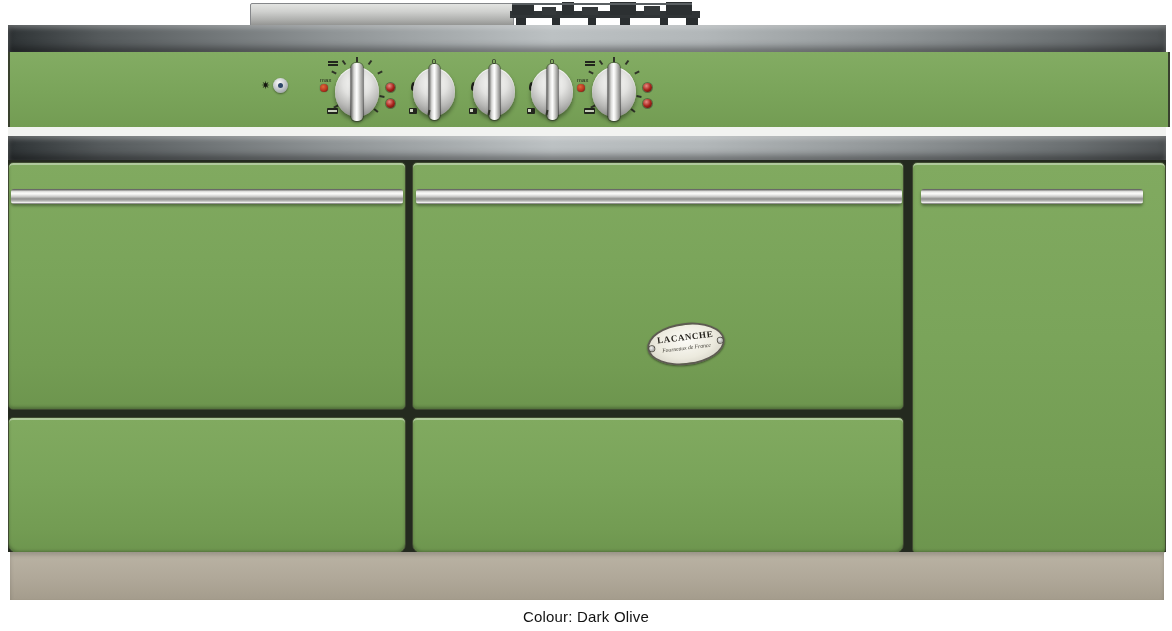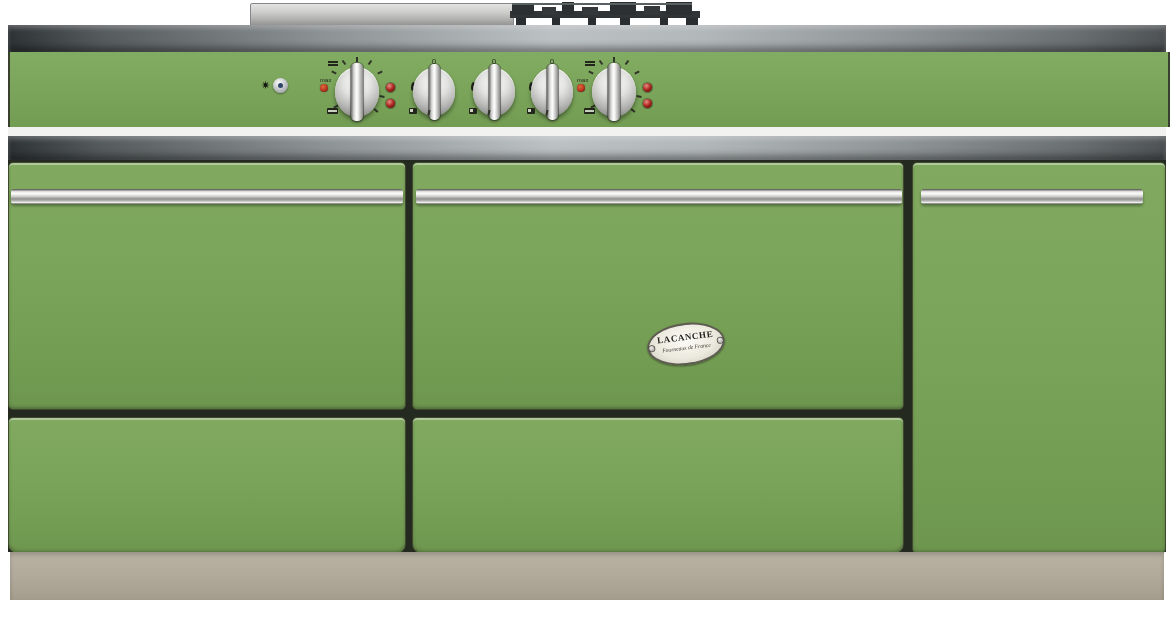--- a/index.html
+++ b/index.html
@@ -220,13 +220,14 @@
     </div>
     <div class="panel" style="left:904px;top:2px;width:252px;height:390px;">
       <div class="handle" style="left:8px;right:22px;"></div>
     </div>
     <div class="panel drawer" style="left:0px;top:257px;width:396px;height:135px;"></div>
     <div class="panel drawer" style="left:404px;top:257px;width:490px;height:135px;"></div>
   </div>
 
   <div id="plinth"></div>
 
+  <div id="caption">Colour: Dark Olive</div>
 </div>
 
 </body></html>

